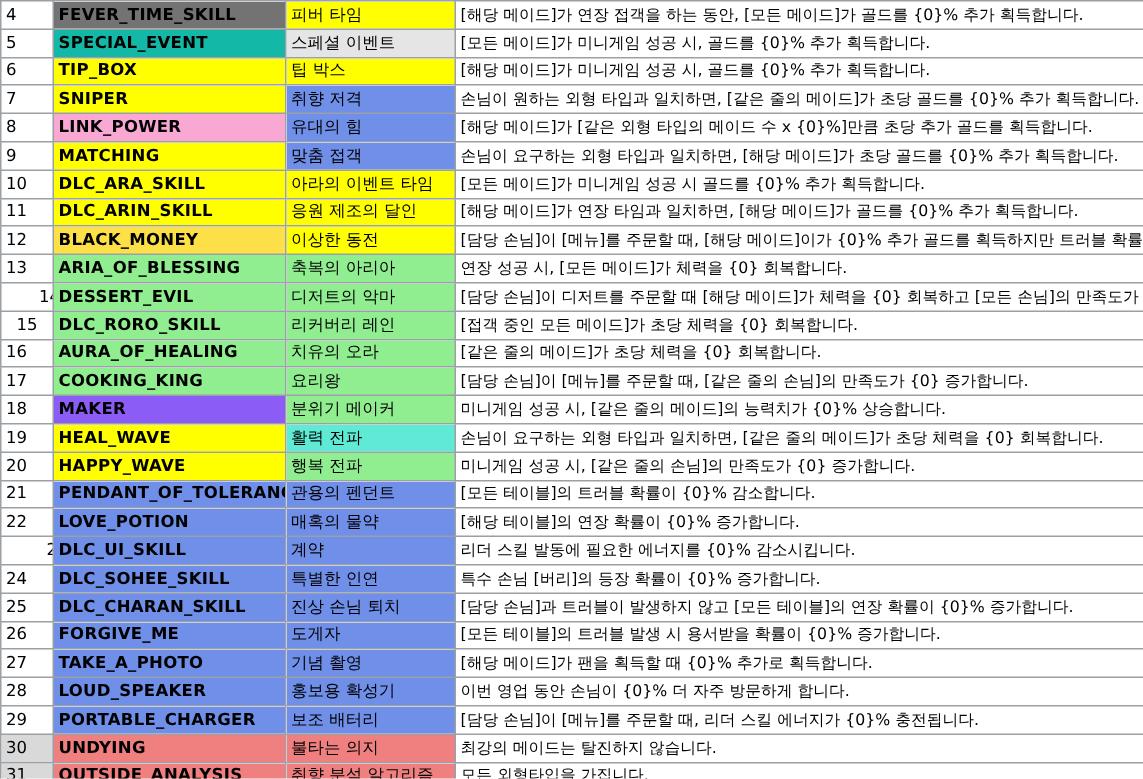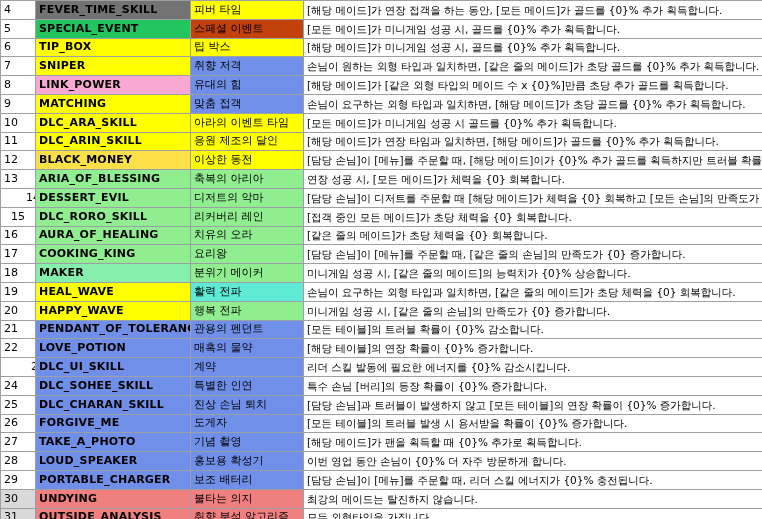--- a/index.html
+++ b/index.html
@@ -50,22 +50,22 @@
 <table>
   <tbody>
       <tr>
         <td class="idx" style="background: rgb(255, 255, 255);">4</td>
         <td class="key" style="background: #737373;">FEVER_TIME_SKILL</td>
         <td class="kor" style="background: rgb(255, 255, 0);">피버 타임</td>
         <td class="desc">[해당 메이드]가 연장 접객을 하는 동안, [모든 메이드]가 골드를 {0}% 추가 획득합니다.</td>
       </tr>
       <tr>
         <td class="idx" style="background: rgb(255, 255, 255);">5</td>
-        <td class="key" style="background: #22c55e;">SPECIAL_EVENT</td>
-        <td class="kor" style="background: #c2410c;">스페셜 이벤트</td>
+        <td class="key" style="background: #14b8a6;">SPECIAL_EVENT</td>
+        <td class="kor" style="background: #e5e5e5;">스페셜 이벤트</td>
         <td class="desc">[모든 메이드]가 미니게임 성공 시, 골드를 {0}% 추가 획득합니다.</td>
       </tr>
       <tr>
         <td class="idx" style="background: rgb(255, 255, 255);">6</td>
         <td class="key" style="background: rgb(255, 255, 0);">TIP_BOX</td>
         <td class="kor" style="background: rgb(255, 255, 0);">팁 박스</td>
         <td class="desc">[해당 메이드]가 미니게임 성공 시, 골드를 {0}% 추가 획득합니다.</td>
       </tr>
       <tr>
         <td class="idx" style="background: rgb(255, 255, 255);">7</td>
@@ -128,21 +128,21 @@
         <td class="desc">[같은 줄의 메이드]가 초당 체력을 {0} 회복합니다.</td>
       </tr>
       <tr>
         <td class="idx" style="background: rgb(255, 255, 255);">17</td>
         <td class="key" style="background: rgb(144, 238, 144);">COOKING_KING</td>
         <td class="kor" style="background: rgb(144, 238, 144);">요리왕</td>
         <td class="desc">[담당 손님]이 [메뉴]를 주문할 때, [같은 줄의 손님]의 만족도가 {0} 증가합니다.</td>
       </tr>
       <tr>
         <td class="idx" style="background: rgb(255, 255, 255);">18</td>
-        <td class="key" style="background: #86efac;">MAKER</td>
+        <td class="key" style="background: #8b5cf6;">MAKER</td>
         <td class="kor" style="background: rgb(144, 238, 144);">분위기 메이커</td>
         <td class="desc">미니게임 성공 시, [같은 줄의 메이드]의 능력치가 {0}% 상승합니다.</td>
       </tr>
       <tr>
         <td class="idx" style="background: rgb(255, 255, 255);">19</td>
         <td class="key" style="background: rgb(255, 255, 0);">HEAL_WAVE</td>
         <td class="kor" style="background: #5eead4;">활력 전파</td>
         <td class="desc">손님이 요구하는 외형 타입과 일치하면, [같은 줄의 메이드]가 초당 체력을 {0} 회복합니다.</td>
       </tr>
       <tr>

